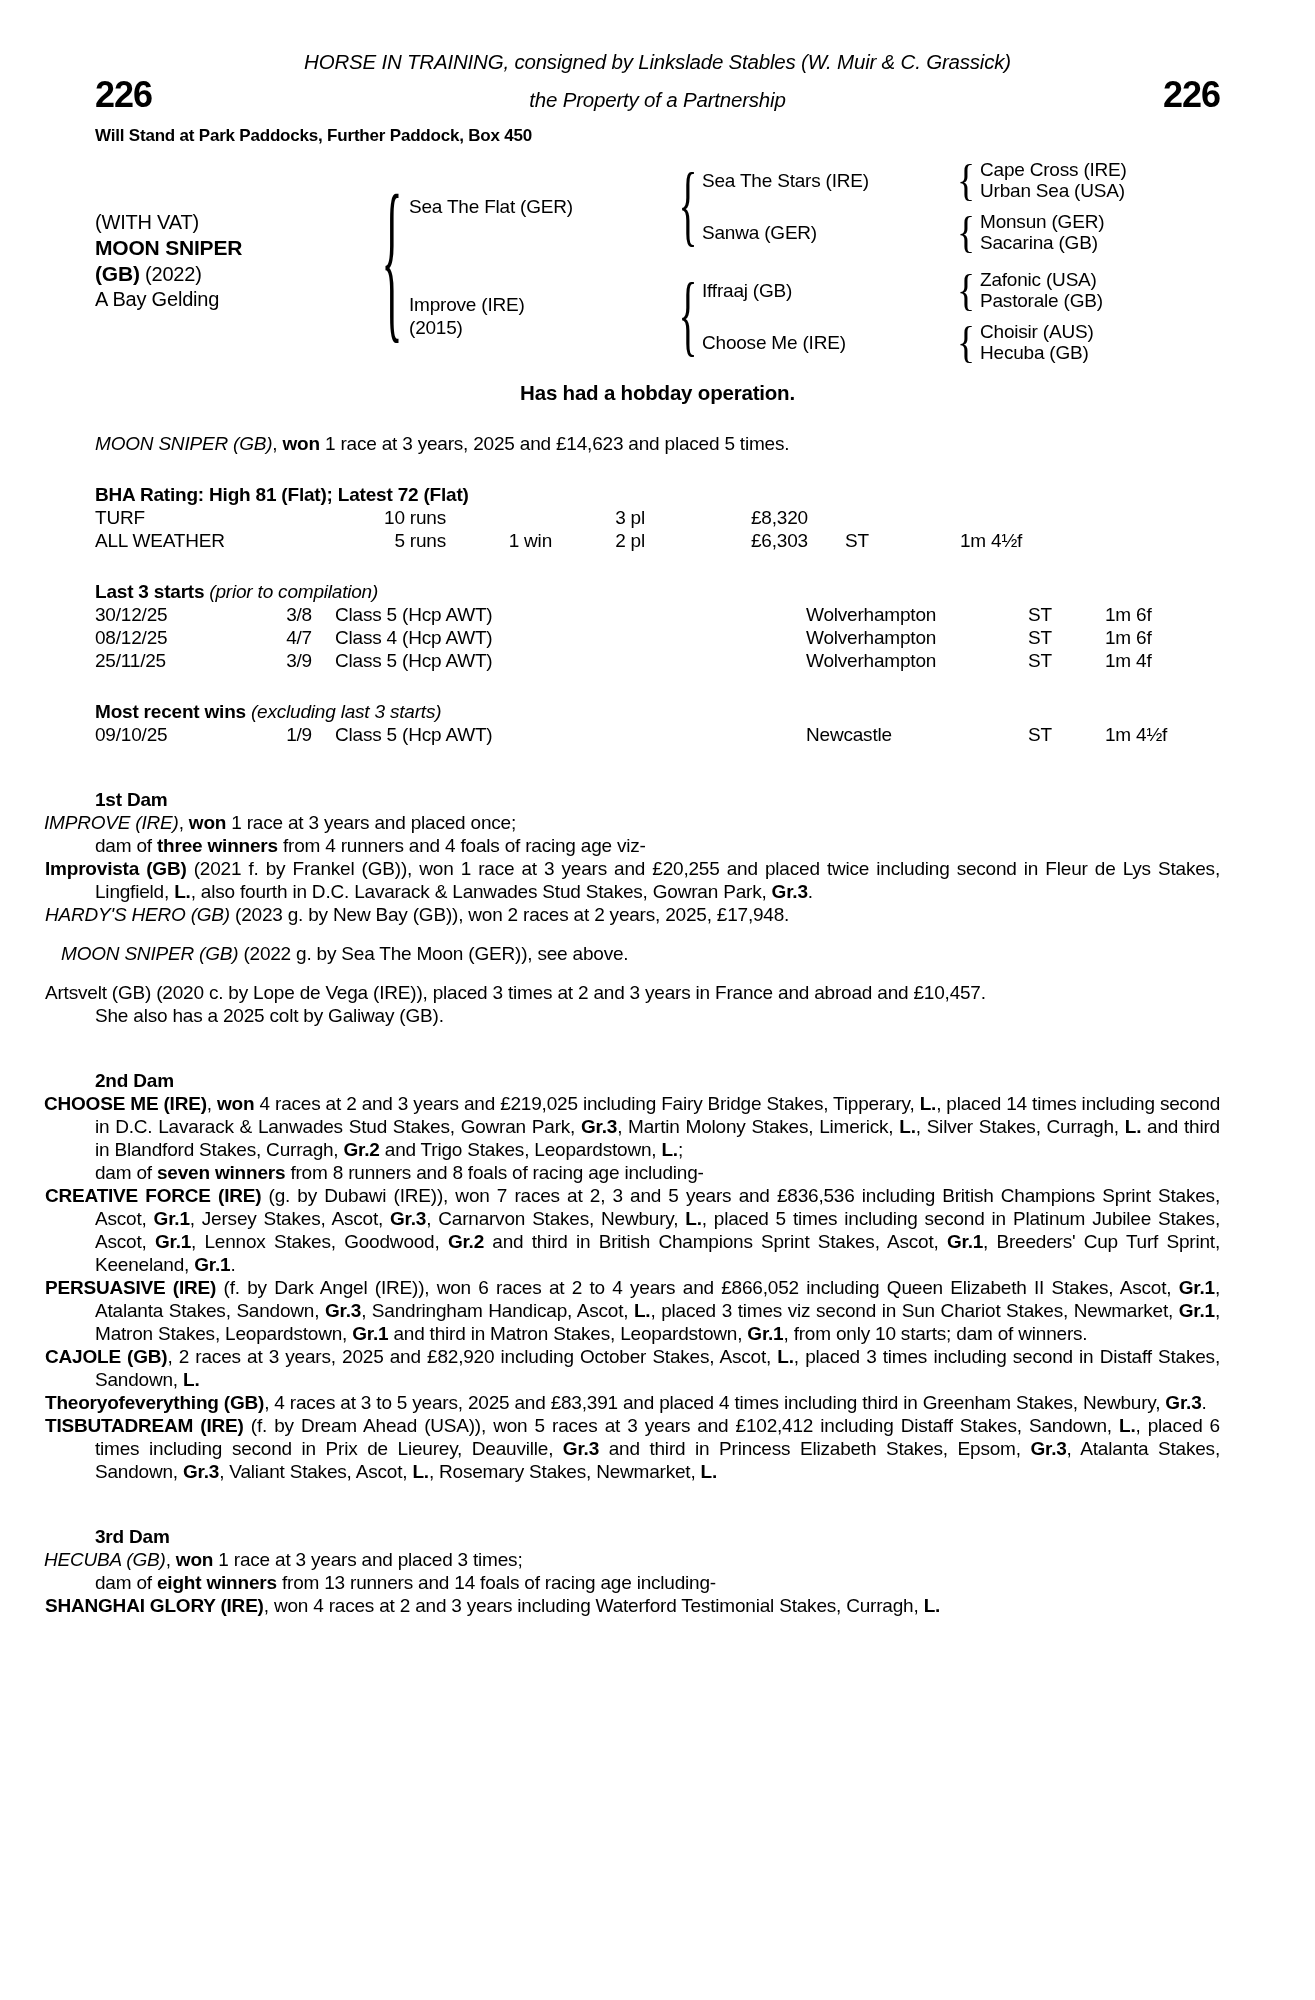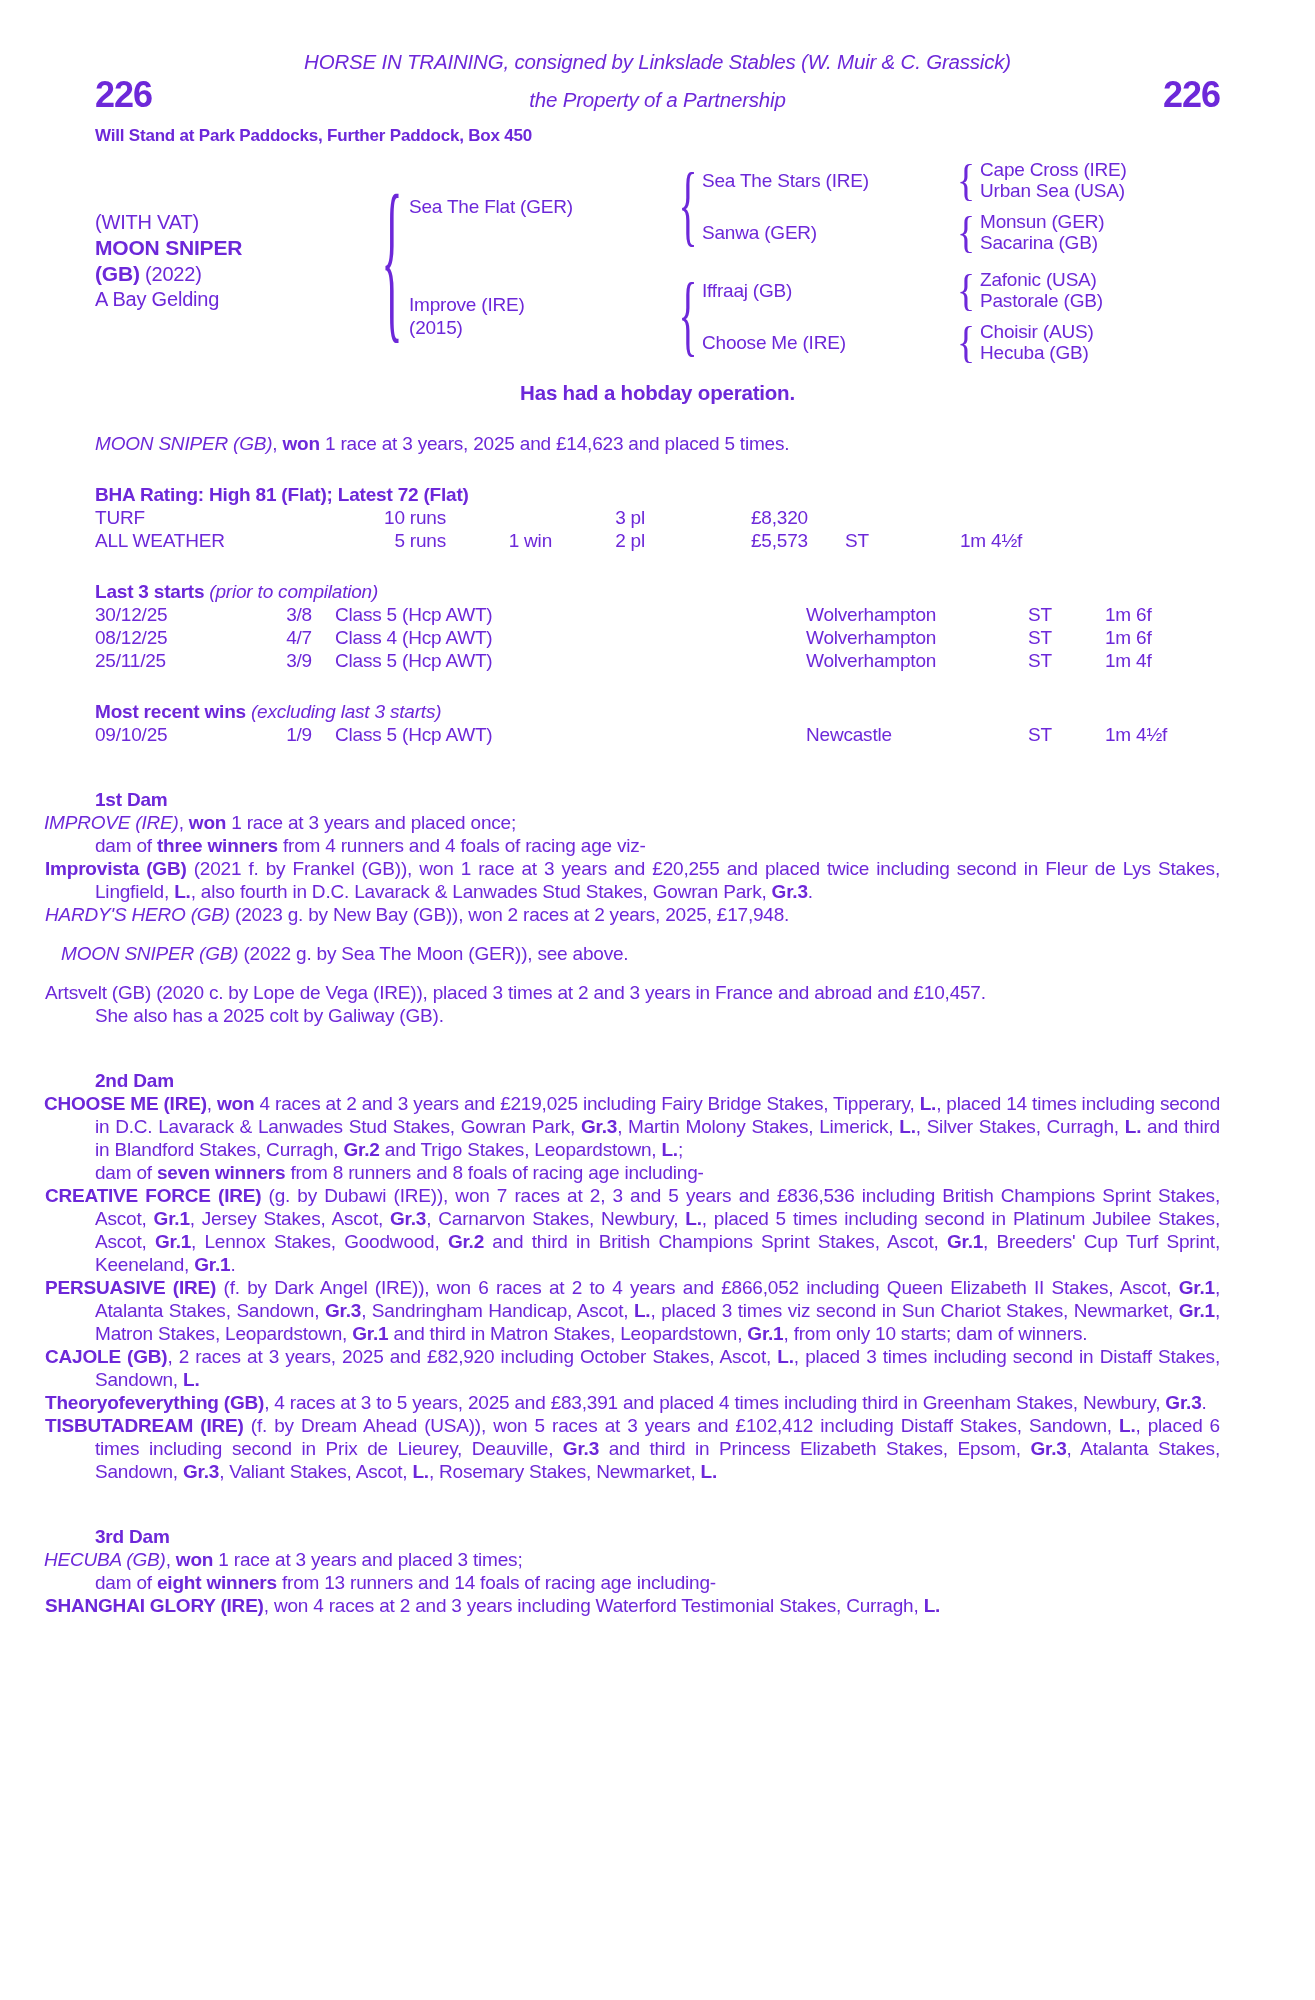--- a/index.html
+++ b/index.html
@@ -1,17 +1,17 @@
 <!DOCTYPE html>
 <html><head>
 <meta charset="utf-8">
 <style>
   html,body { margin:0; padding:0; background:#e8e8e8; }
   .page {
-    width:1315px; height:2000px; margin:0 auto; background:#ffffff; color:#6d28d9;
+    width:1315px; height:2000px; margin:0 auto; background:#ffffff; color:#000000;
     font-family:"Liberation Sans", sans-serif; font-size:19px; line-height:23px;
     box-sizing:border-box; padding:50px 95px 0 95px; position:relative; overflow:hidden;
     letter-spacing:-0.2px;
   }
   .bold { font-weight:bold; }
   .italic { font-style:italic; }
   .seg-b { font-weight:bold; }
   .seg-i { font-style:italic; }
 
   
@@ -159,21 +159,21 @@
       <div class="ra">3 pl</div>
       <div class="c-earn">£8,320</div>
       <div></div>
       <div></div>
     </div>
     <div class="bha-row">
       <div>ALL WEATHER</div>
       <div class="ra">5 runs</div>
       <div class="ra">1 win</div>
       <div class="ra">2 pl</div>
-      <div class="c-earn">£5,573</div>
+      <div class="c-earn">£6,303</div>
       <div>ST</div>
       <div>1m 4½f</div>
     </div>
   </div>
 
   <div class="race-section">
     <div class="section-heading-line">
       <span class="bold">Last 3 starts</span><span class="italic note">(prior to compilation)</span>
     </div>
     <div class="race-row">

